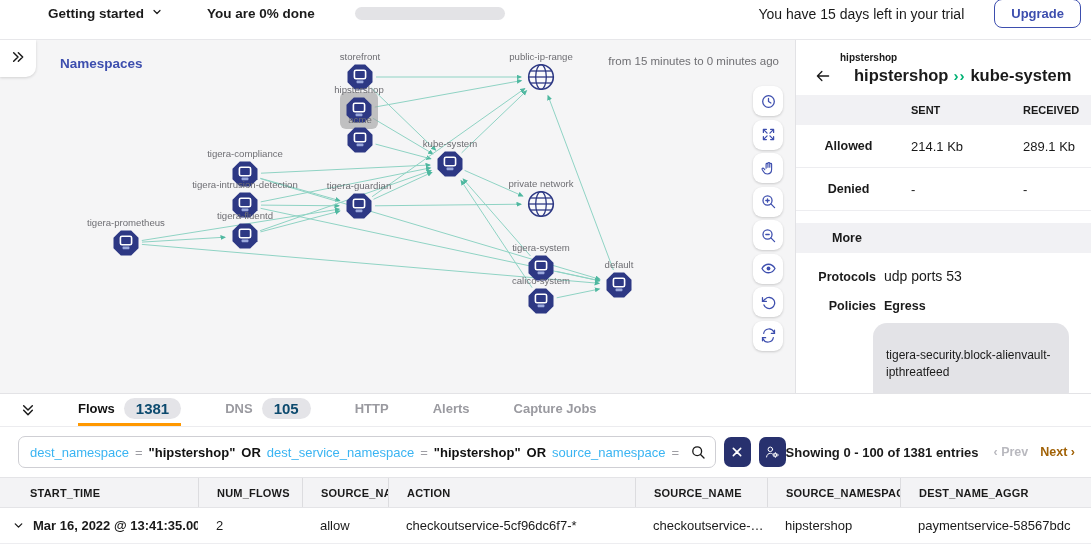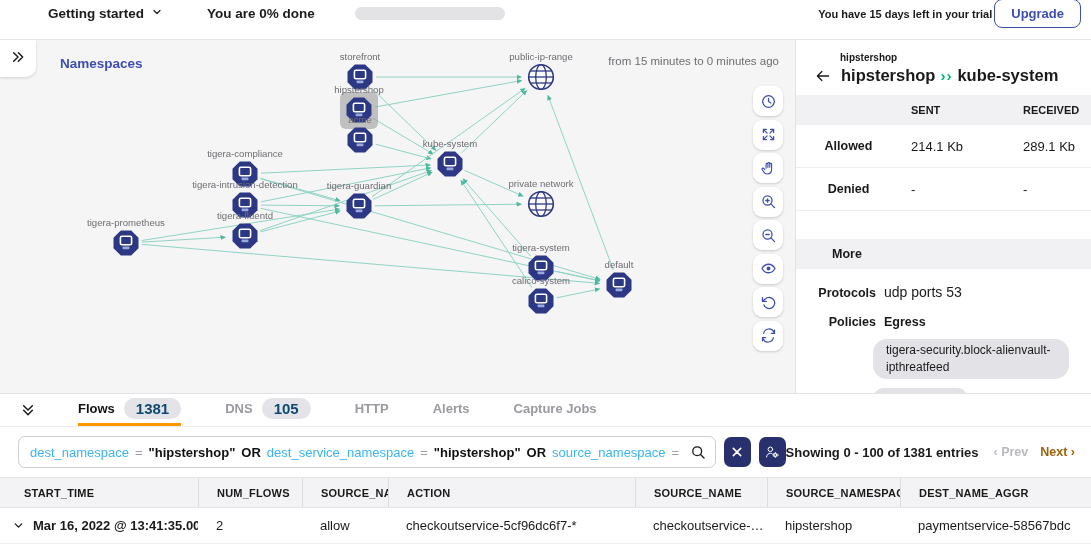--- a/index.html
+++ b/index.html
@@ -7,58 +7,58 @@
        font-family:"Liberation Sans",sans-serif;position:relative}
   *{box-sizing:border-box}
 
   
   .topbar{height:40px;display:flex;align-items:center;border-bottom:1px solid #e7e7ea;padding:0 10px 12px 48px;background:#fff}
   .gs{display:flex;align-items:center;gap:7px;font-weight:700;font-size:13.5px;cursor:pointer}
   .gs .icn svg{width:12px;height:12px}
   .progress-label{font-weight:700;font-size:13.5px;margin-left:44px}
   .progress{width:150px;height:13px;border-radius:7px;background:#e3e3e6;margin-left:40px}
   .spacer{flex:1}
-  .trial{font-weight:700;font-size:11px;margin-right:2px}
+  .trial{font-weight:400;font-size:14px;margin-right:30px}
   .upgrade{border:1.5px solid #3d4eae;color:#3d4eae;font-weight:700;font-size:13px;background:#fff;border-radius:8px;padding:6px 16px;cursor:pointer;font-family:inherit}
 
   
   .main{display:flex;height:353px}
   .graph-panel{position:relative;width:795px;height:353px;background:#f5f5f6;flex:none;overflow:hidden}
   .collapse-tab{position:absolute;top:0;left:0;width:36px;height:37px;background:#fff;border:none;border-radius:0 0 10px 0;
                 box-shadow:0 1px 3px rgba(0,0,0,.15);display:flex;align-items:center;justify-content:center;color:#1a1a1a;cursor:pointer;z-index:3}
   .collapse-tab svg{width:16px;height:16px}
   .graph-title{position:absolute;top:16px;left:60px;color:#3d4eae;font-weight:700;font-size:13.5px;z-index:2}
   .time-range{position:absolute;top:15px;right:16px;color:#6f6f73;font-size:11.5px;z-index:2}
   #graph-svg{position:absolute;inset:0;width:795px;height:353px}
   .gtoolbar{position:absolute;top:46px;right:12px;display:flex;flex-direction:column;gap:3.5px;z-index:3}
   .gbtn{width:30px;height:30px;background:#fff;border-radius:9px;border:none;box-shadow:0 1px 2.5px rgba(0,0,0,.18);
         color:#3d4eae;display:flex;align-items:center;justify-content:center;cursor:pointer;padding:0}
   .gbtn svg{width:17px;height:17px}
 
   
   .details{width:296px;height:353px;background:#fff;border-left:1px solid #e2e2e5;overflow:hidden;flex:none}
   .d-head{padding:12px 14px 10px 18px}
   .d-mini{font-size:10px;font-weight:700;margin-left:26px;margin-bottom:3px}
-  .d-title-row{display:flex;align-items:center;gap:9px}
+  .d-title-row{display:flex;align-items:center;gap:22px}
   .back{color:#1a1a1a;cursor:pointer;display:flex}
   .back svg{width:18px;height:18px}
   .d-title{font-size:16.5px;font-weight:700;white-space:nowrap}
   .d-chev{color:#00b274;font-weight:700;font-size:15px;letter-spacing:1px;margin:0 5px}
   .stat-head{display:grid;grid-template-columns:105px 112px 1fr;background:#f1f1f4;height:30px;align-items:center;font-size:11px;font-weight:700}
   .stat-head .c{padding-left:10px}
   .stat-row{display:grid;grid-template-columns:105px 112px 1fr;align-items:center;min-height:43px;border-bottom:1px solid #ededf0;font-size:13px}
   .stat-row .lbl{font-weight:700;font-size:12.5px;text-align:center}
   .stat-row .val{padding-left:10px}
-  .more{background:#f1f1f4;height:30px;display:flex;align-items:center;font-weight:700;font-size:12.5px;padding-left:36px;margin-top:28px}
+  .more{background:#f1f1f4;height:30px;display:flex;align-items:center;font-weight:700;font-size:12.5px;padding-left:36px;margin-top:12px}
   .kv{display:flex;margin-top:15px;align-items:baseline}
   .kv .k{width:80px;text-align:right;font-weight:700;font-size:12.5px;flex:none}
   .kv .v{margin-left:8px;font-size:14px}
   .kv .v.bold{font-weight:700;font-size:12.5px}
   .pills{margin-left:77px;margin-top:10px;display:flex;flex-direction:column;gap:9px;padding-right:14px}
-  .pill{background:#e3e3e7;border-radius:14px;padding:3px 13px;font-size:12px;line-height:1.4;width:fit-content;max-width:196px;cursor:pointer}
+  .pill{background:#e3e3e7;border-radius:14px;padding:24px 13px;font-size:12px;line-height:1.4;width:fit-content;max-width:196px;cursor:pointer}
 
   
   .flows{height:158px;border-top:1px solid #e3e3e6;background:#fff}
   .tabbar{height:33px;display:flex;align-items:stretch;border-bottom:1px solid #ececef;padding-left:20px}
   .collapse-flows{align-self:center;margin-right:42px;color:#1a1a1a;display:flex;cursor:pointer}
   .collapse-flows svg{width:16px;height:16px}
   #tabs{display:flex;align-items:stretch}
   .tab{display:flex;align-items:center;gap:9px;margin-right:44px;border-bottom:3px solid transparent;
        font-size:13px;font-weight:700;color:#9a9aa0;cursor:pointer;white-space:nowrap}
   .tab.active{color:#111;border-bottom-color:#ff9800}
@@ -79,21 +79,21 @@
   .navybtn svg{width:16px;height:16px}
   .showing{margin-left:auto;font-weight:700;font-size:13px;white-space:nowrap}
   .pager{display:flex;gap:12px;margin-left:15px;margin-right:4px;font-size:12.5px;font-weight:600;white-space:nowrap}
   .prev{color:#b9b9bf;cursor:default}
   .next{color:#a16207;cursor:pointer}
 
   .thead,.trow{display:grid;grid-template-columns:198px 104px 86px 247px 132px 133px 1fr;align-items:center}
   .thead{background:#f3f3f5;border-top:1px solid #e4e4e7;border-bottom:1px solid #e4e4e7;height:31px;
          font-size:11px;font-weight:700;letter-spacing:.2px}
   .th{padding-left:18px;border-left:1px solid #dcdcdf;height:100%;display:flex;align-items:center;white-space:nowrap;overflow:hidden}
-  .th:first-child{border-left:none;padding-left:24px}
+  .th:first-child{border-left:none;padding-left:30px}
   .trow{height:36px;border-bottom:1px solid #ededf0;font-size:13px;background:#fff;cursor:pointer}
   .td{padding-left:18px;white-space:nowrap;overflow:hidden;font-weight:500}
   .td.first{display:flex;align-items:center;gap:8px;padding-left:12px}
   .rowchev{display:flex;color:#1a1a1a}
   .rowchev svg{width:13px;height:13px}
   .rowdate{font-weight:600}
 </style>
 </head>
 <body>
 

